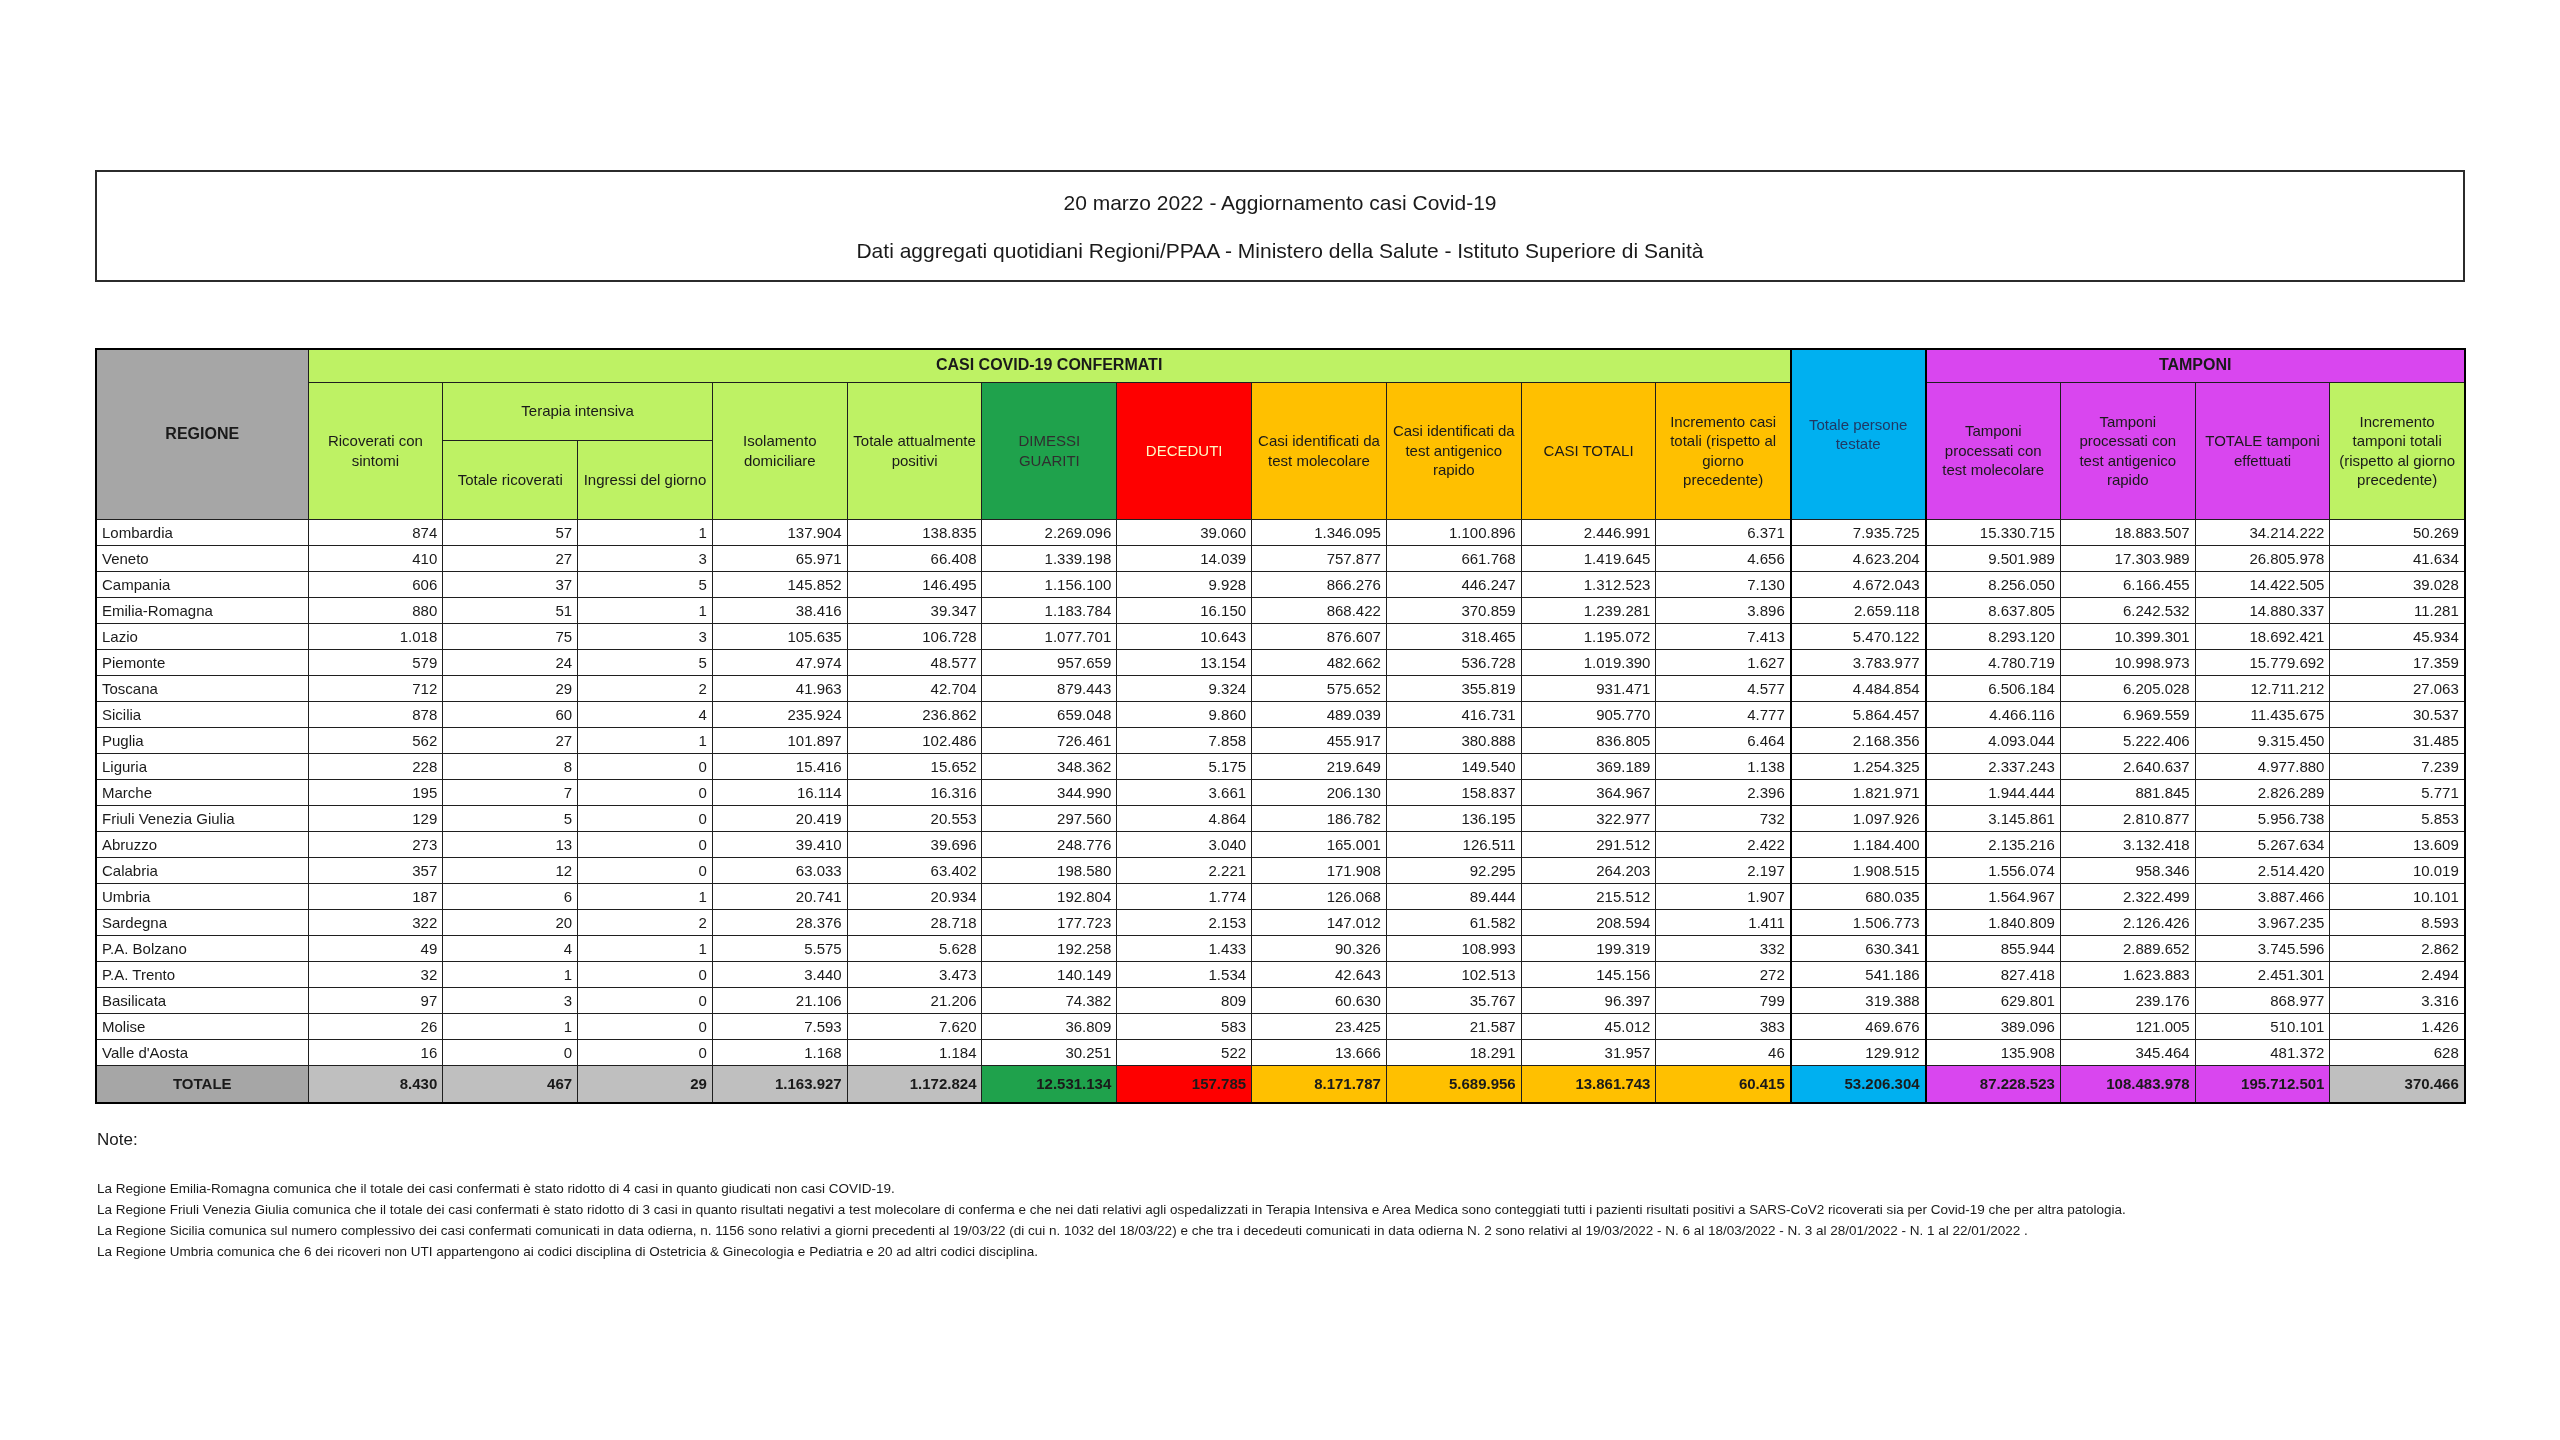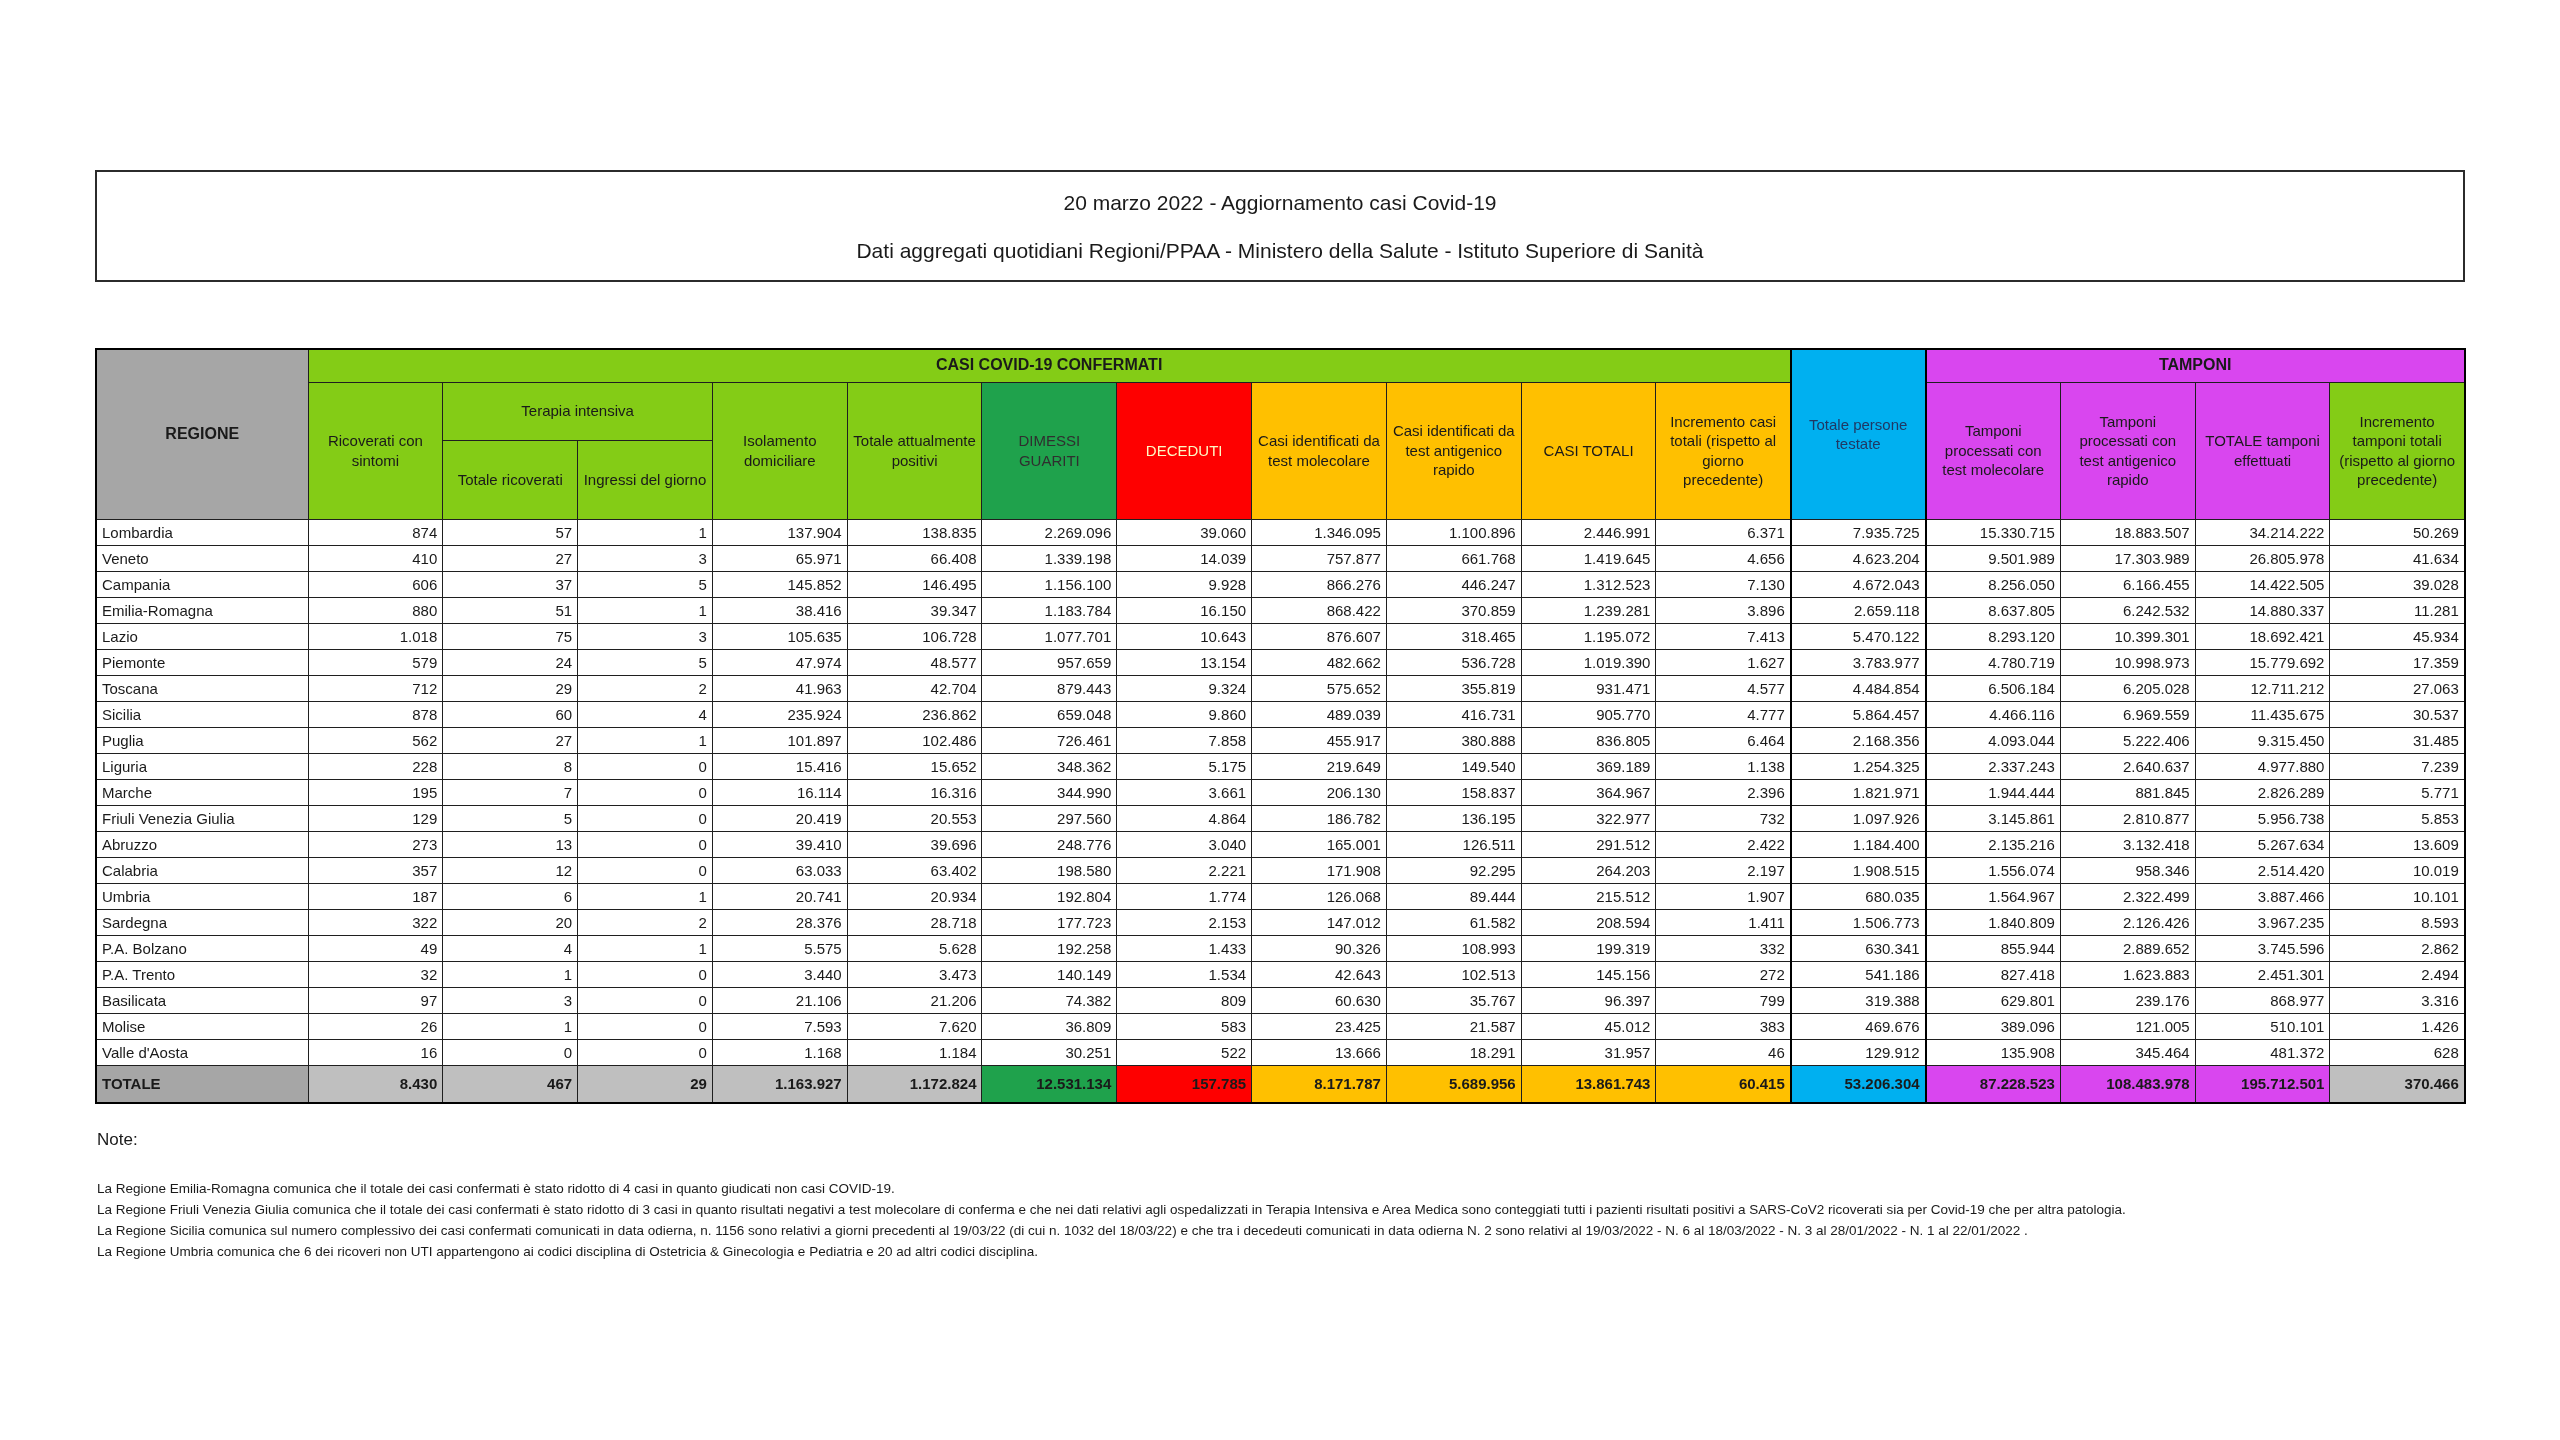--- a/index.html
+++ b/index.html
@@ -20,21 +20,21 @@
   table.covid{border:2px solid #000;}
   col.c-region{width:212px;}
   col.c-num{width:134.8px;}
 
   thead th{font-weight:normal;text-align:center;vertical-align:middle;line-height:1.3;}
   tr.h-band{height:33px;}
   tr.h-mid{height:58px;}
   tr.h-low{height:79px;}
 
   .bg-midgray{background:#a6a6a6;}
-  .bg-lightgray{background:#84cc16;}
+  .bg-lightgray{background:#bef264;}
   .bg-green{background:#1fa24c;}
   .bg-red{background:#fe0000;}
   .bg-yellow{background:#ffc000;}
   .bg-cyan{background:#00b0f0;}
   .bg-blue{background:#d946ef;}
   .bg-totgray{background:#bfbfbf;}
 
   th.hd-regione{font-weight:bold;font-size:16px;}
   th.hd-band{font-weight:bold;font-size:16px;}
   th.hd-dimessi{color:#2f2f2f;}
@@ -42,21 +42,21 @@
   th.hd-testate{color:#1f3864;}
 
   .testate-l{border-left:2px solid #000 !important;}
   .testate-r{border-right:2px solid #000 !important;}
 
   tbody tr{height:26px;}
   tbody td.num{text-align:right;}
   tbody td.region{text-align:left;}
   tbody tr.total{height:38px;font-weight:bold;}
   tbody tr.total td{border-top:1.5px solid #000;}
-  tbody tr.total td.region{background:#a6a6a6;}
+  tbody tr.total td.region{text-align:center;background:#a6a6a6;}
 
   
   .notes-heading{position:absolute;left:97px;top:1130px;font-size:17px;}
   .notes{position:absolute;left:97px;top:1178px;font-size:13.5px;line-height:21px;}
   .note-line{white-space:nowrap;}
 </style>
 </head>
 <body>
 
 <div class="page">

